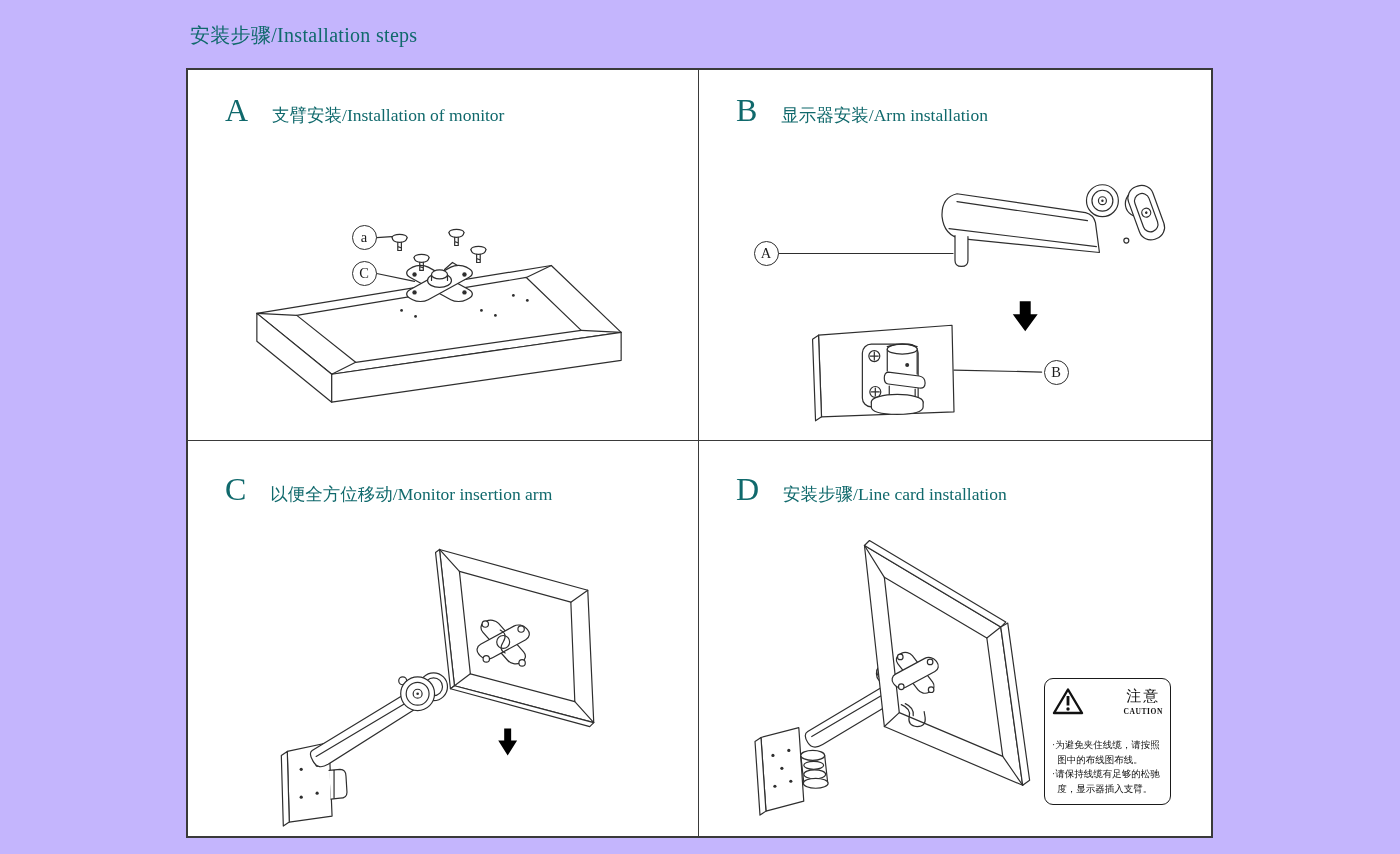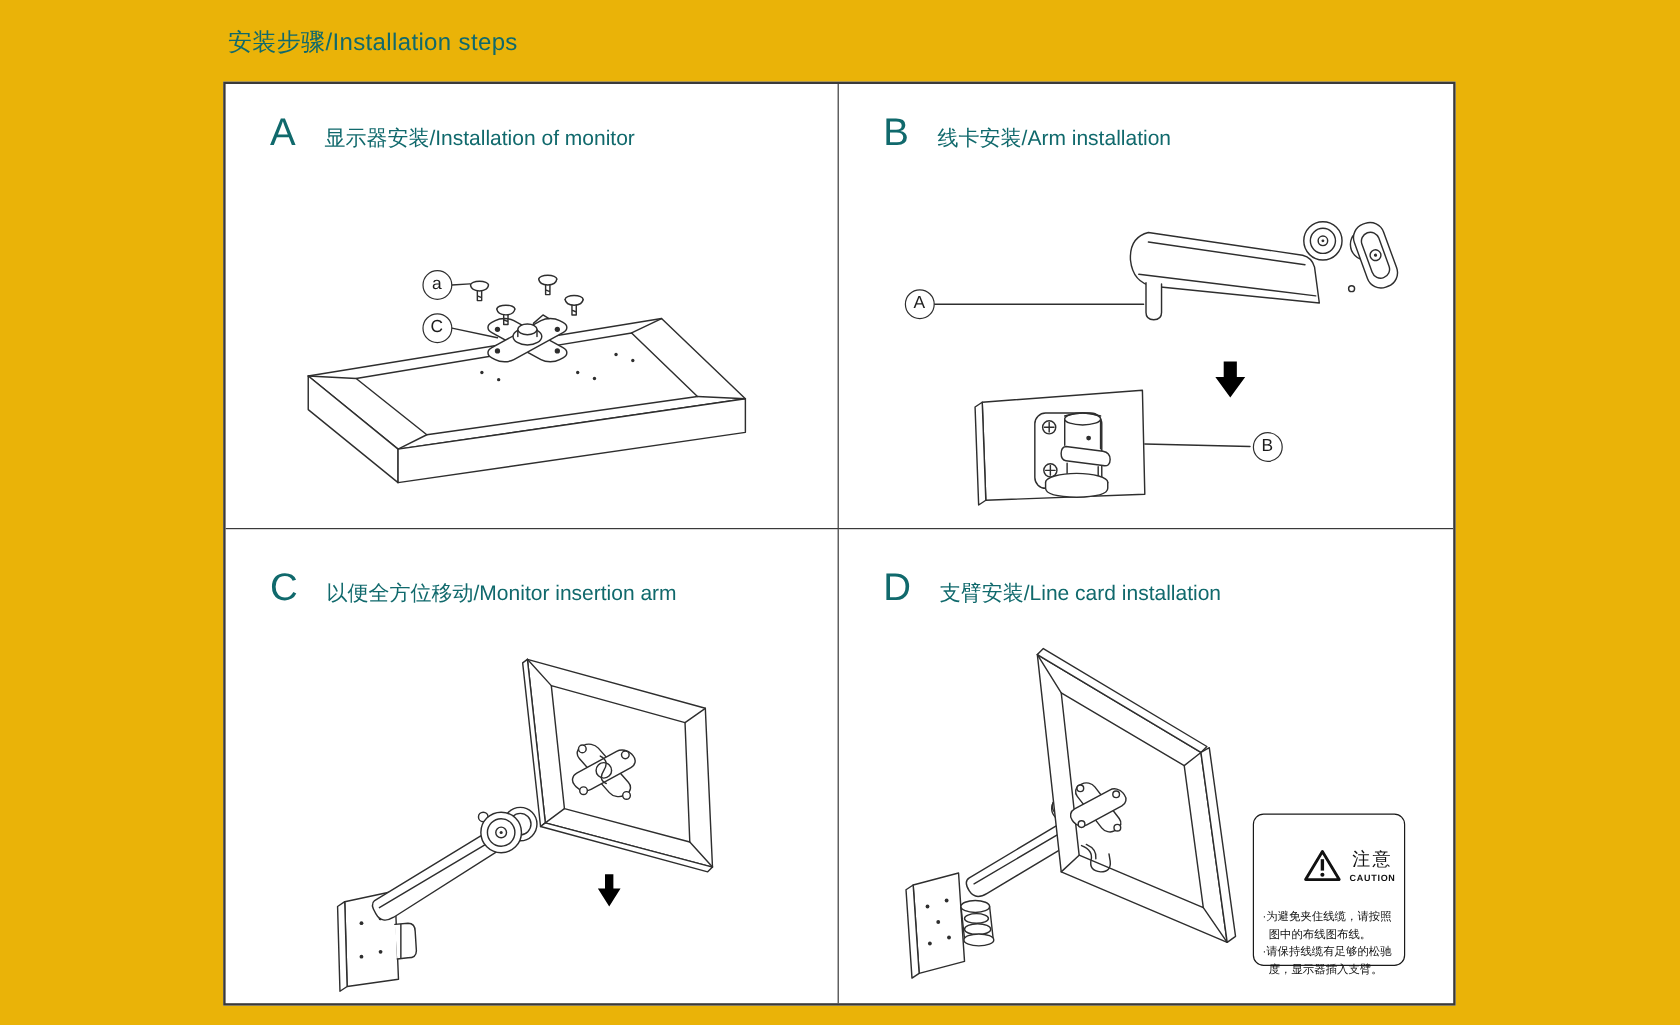--- a/index.html
+++ b/index.html
@@ -1,18 +1,18 @@
 <!DOCTYPE html>
 <html><head>
 <meta charset="utf-8">
 <style>
   html,body { margin:0; padding:0; background:#ffffff; }
   .page {
-    position:relative; width:1400px; height:854px; background:#eab308;
-    font-family:Liberation Sans, sans-serif; overflow:hidden;
+    position:relative; width:1400px; height:854px; background:#c4b5fd;
+    font-family:Liberation Serif, serif; overflow:hidden;
   }
   .page-title {
     position:absolute; left:190px; top:22px; margin:0;
     font-size:20px; font-weight:500; color:#10696c; letter-spacing:0.3px;
   }
   .grid {
     position:absolute; left:186px; top:68px; width:1027px; height:770px;
     border:2px solid #3a3a3a; box-sizing:border-box;
     display:grid; grid-template-columns:511px 1fr; grid-template-rows:371px 1fr;
     background:#fff;
@@ -38,40 +38,40 @@
     position:absolute; width:25px; height:25px; box-sizing:border-box;
     border:1.3px solid #2e2e2e; border-radius:50%; background:#fff;
     display:flex; align-items:center; justify-content:center;
     font-size:14.5px; color:#1c1c1c; z-index:2;
   }
   .caution-box {
     position:absolute; left:345px; top:237px; width:127px; height:127px;
     box-sizing:border-box; border:1.6px solid #1a1a1a; border-radius:9px;
     background:#fff; padding:8px 7px 5px; z-index:2; color:#111;
   }
-  .caution-head { display:flex; align-items:center; justify-content:flex-end; gap:7px;margin-top:20px; }
+  .caution-head { display:flex; align-items:center; justify-content:space-between; gap:7px; }
   .caution-titles { display:flex; flex-direction:column; align-items:center; }
   .caution-cn { font-size:15px; letter-spacing:2px; }
   .caution-en { font-size:7.5px; font-weight:bold; letter-spacing:0.6px; margin-top:1px; }
   .caution-body { margin-top:22px; font-size:9.5px; line-height:1.55; }
   .caution-item { text-indent:-0.55em; padding-left:0.55em; }
 </style>
 </head>
 <body>
 
 <div class="page">
 
   <h1 class="page-title">安装步骤/Installation steps</h1>
 
   <div class="grid">
 
     <section class="panel panel-a">
       <div class="panel-header">
         <span class="step-letter">A</span>
-        <span class="step-title">显示器安装/Installation of monitor</span>
+        <span class="step-title">支臂安装/Installation of monitor</span>
       </div>
       <svg class="art" viewBox="0 0 511 369">
 
         <g>
           <polygon class="f" points="69,243 364,195 434,262 144,304"></polygon>
           <polygon class="f" points="69,243 69,271 144,332 144,304"></polygon>
           <polygon class="f" points="144,304 144,332 434,290 434,262"></polygon>
           <polygon points="109,245 339,207 394,260 168,292"></polygon>
           <line x1="69" y1="243" x2="109" y2="245"></line>
           <line x1="364" y1="195" x2="339" y2="207"></line>
@@ -128,21 +128,21 @@
         <span>a</span>
       </div>
       <div class="callout" style="left:163.5px; top:190.5px;">
         <span>C</span>
       </div>
     </section>
 
     <section class="panel panel-b">
       <div class="panel-header">
         <span class="step-letter">B</span>
-        <span class="step-title">线卡安装/Arm installation</span>
+        <span class="step-title">显示器安装/Arm installation</span>
       </div>
       <svg class="art" viewBox="0 0 514 369">
 
         <g>
           <circle class="f" cx="441" cy="133" r="13"></circle>
           <circle cx="441" cy="133" r="8"></circle>
           <g transform="translate(449,142) rotate(-20)">
             <rect class="f" x="-13" y="-28" width="26" height="56" rx="12"></rect>
             <rect x="-7.5" y="-20" width="15" height="40" rx="7.5"></rect>
             <circle cx="0" cy="0" r="4.5"></circle>
@@ -243,21 +243,21 @@
           </g>
         </g>
 
         <path class="solid" d="M317,289 L324,289 L324,301 L330,301 L320.5,316 L311,301 L317,301 Z"></path>
       </svg>
     </section>
 
     <section class="panel panel-d row2">
       <div class="panel-header">
         <span class="step-letter">D</span>
-        <span class="step-title">支臂安装/Line card installation</span>
+        <span class="step-title">安装步骤/Line card installation</span>
       </div>
       <svg class="art" viewBox="0 0 514 397">
 
         <g>
           <polygon class="f" points="62,298 100,288 105,362 67,372"></polygon>
           <polygon class="f" points="62,298 56,302 61,376 67,372"></polygon>
           <circle class="dot" cx="74" cy="316" r="1.6"></circle>
           <circle class="dot" cx="90" cy="311" r="1.6"></circle>
           <circle class="dot" cx="76" cy="347" r="1.6"></circle>
           <circle class="dot" cx="92" cy="342" r="1.6"></circle>

